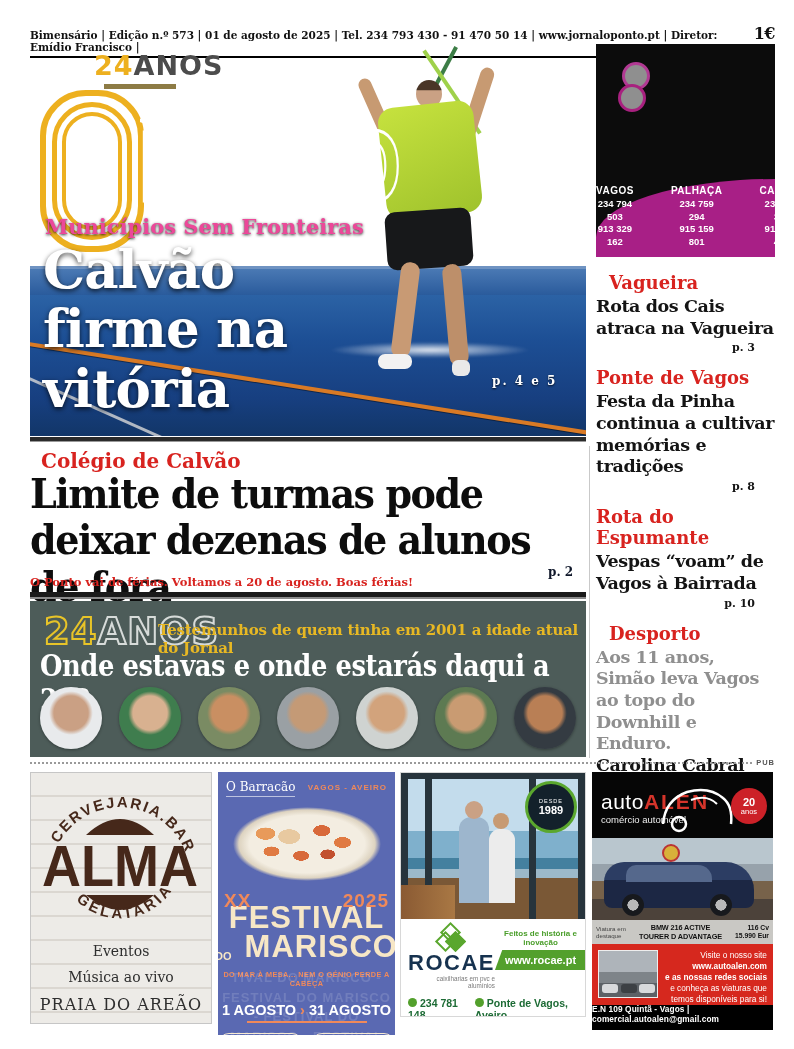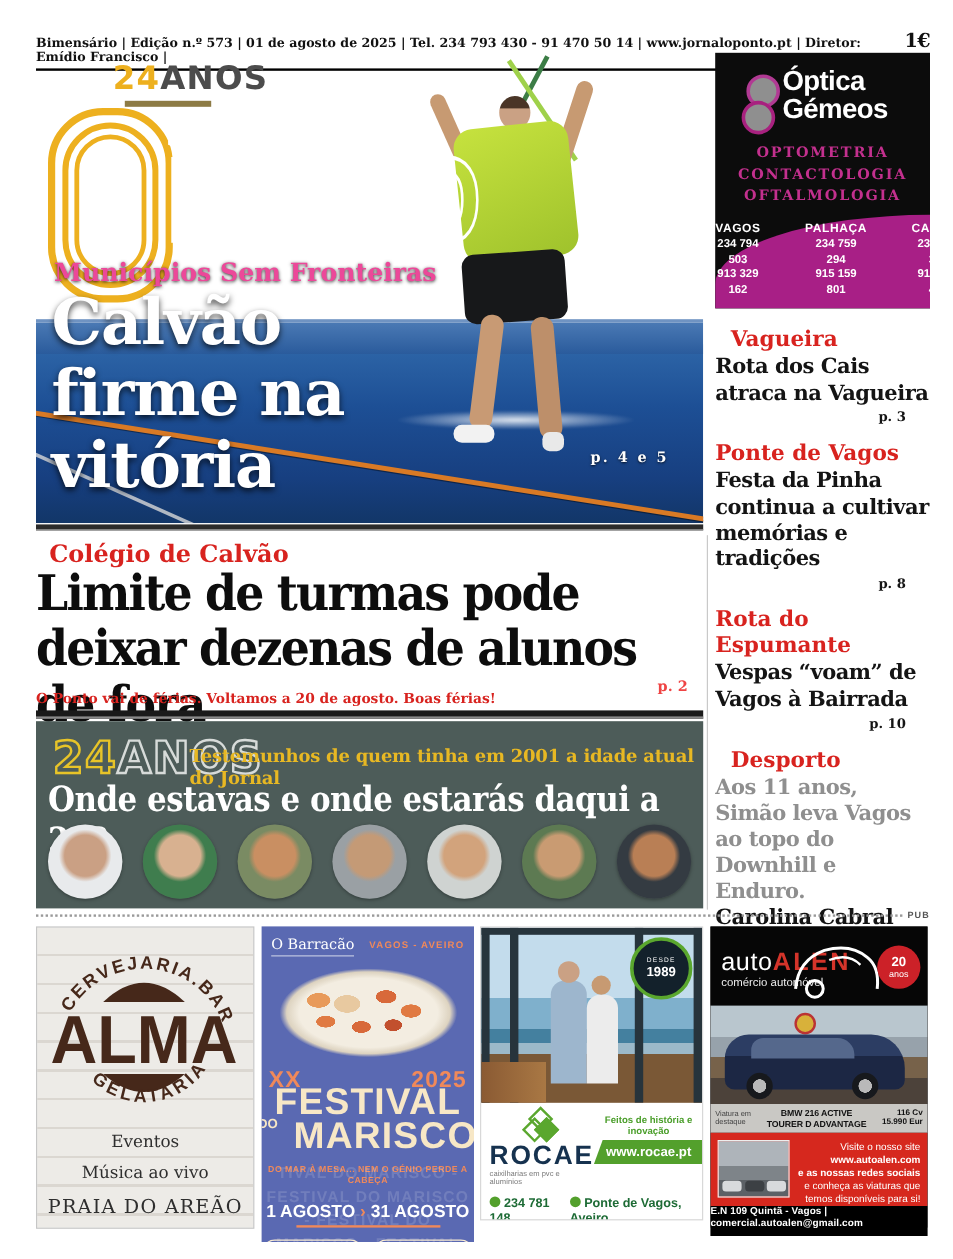--- a/index.html
+++ b/index.html
@@ -96,21 +96,21 @@
       font-weight:bold;font-size:11px;margin-top:2px;}
   
   .rule1{position:absolute;left:30px;top:437px;width:556px;height:4px;background:#2b2b2b;border-bottom:1px solid #999;}
   .story-kicker{position:absolute;left:41px;top:449px;color:#d8231f;font-family:"DejaVu Serif",serif;
       font-weight:bold;font-size:20px;}
   .story-headline{position:absolute;left:30px;top:471px;width:600px;color:#0d0d0d;
       font-family:"DejaVu Serif",serif;font-weight:bold;font-size:41px;line-height:1.13;
       letter-spacing:-1.6px;transform:scaleX(.93);transform-origin:left top;}
   .story-note{position:absolute;left:30px;top:575px;color:#d8231f;font-family:"DejaVu Serif",serif;
       font-weight:bold;font-size:11.5px;}
-  .story-page{position:absolute;left:548px;top:565px;color:#ef4444;font-family:"DejaVu Serif",serif;
+  .story-page{position:absolute;left:548px;top:565px;color:#0f172a;font-family:"DejaVu Serif",serif;
       font-weight:bold;font-size:12px;}
   .rule2{position:absolute;left:30px;top:592px;width:556px;height:5px;background:#1a1a1a;border-bottom:2px solid #8a8a8a;}
   
   .banner{position:absolute;left:30px;top:601px;width:556px;height:156px;background:#4d5c59;overflow:visible;}
   .banner .b24{position:absolute;left:14px;top:12px;font-family:"DejaVu Sans",sans-serif;font-weight:bold;
       font-size:37px;line-height:1;letter-spacing:1px;}
   .banner .b24 .n{color:#e8c428;-webkit-text-fill-color:transparent;-webkit-text-stroke:2px #e8c428;}
   .banner .b24 .w{color:#d7dbd9;-webkit-text-fill-color:transparent;-webkit-text-stroke:2px #d7dbd9;}
   .banner .bsub{position:absolute;left:128px;top:20px;color:#e8b823;font-family:"DejaVu Serif",serif;
       font-weight:bold;font-size:15px;letter-spacing:-.2px;}
@@ -145,21 +145,21 @@
         radial-gradient(14px 9px at 74% 48%,#e07a42 0 60%,transparent 62%),
         radial-gradient(13px 8px at 26% 60%,#e07a42 0 60%,transparent 62%),
         radial-gradient(13px 8px at 46% 66%,#d8693a 0 60%,transparent 62%),
         radial-gradient(12px 8px at 64% 64%,#c2502e 0 60%,transparent 62%),
         radial-gradient(16px 10px at 22% 36%,#e89a5a 0 60%,transparent 62%),
         radial-gradient(closest-side,#f3ede1 0 78%,#ddd3c0 92%,transparent 100%);}
   .marisco .xx{position:absolute;left:6px;top:118px;color:#f0895a;font-weight:bold;font-size:19px;letter-spacing:1px;}
   .marisco .yr{position:absolute;right:6px;top:118px;color:#f0895a;font-weight:bold;font-size:19px;letter-spacing:1px;}
   .marisco .t1{text-align:center;font-weight:bold;font-size:31px;letter-spacing:1px;color:#f7e7c6;
       margin-top:22px;line-height:.95;}
-  .marisco .t2row{display:flex;justify-content:center;align-items:flex-start;gap:13px;line-height:.95;}
+  .marisco .t2row{display:flex;justify-content:center;align-items:flex-end;gap:13px;line-height:.95;}
   .marisco .do{display:flex;flex-direction:column;font-size:11px;font-weight:bold;line-height:.95;color:#f7e7c6;}
   .marisco .t2{font-weight:bold;font-size:31px;letter-spacing:1px;color:#f7e7c6;}
   .marisco .tag{text-align:center;font-size:7.3px;font-weight:bold;color:#f0895a;letter-spacing:.4px;margin-top:8px;}
   .marisco .ghost{position:absolute;left:0;top:196px;width:100%;text-align:center;color:rgba(255,255,255,.14);
       font-weight:bold;font-size:13px;line-height:1.5;letter-spacing:1px;pointer-events:none;}
   .marisco .dates{position:relative;text-align:center;font-weight:bold;font-size:14.5px;color:#fff;margin-top:14px;}
   .marisco .dates .arr{color:#f0895a;}
   .marisco .dline{width:120px;height:2px;background:#f0895a;margin:3px auto 0;}
   .marisco .phones{position:relative;display:flex;justify-content:center;gap:8px;margin-top:10px;}
   .marisco .pill{border:1.5px solid #f7ead2;border-radius:11px;padding:3px 6px;font-size:8.6px;font-weight:bold;color:#fff;}
@@ -272,29 +272,20 @@
     <div class="cover-headline">Calvão firme na vitória</div>
     <div class="cover-pageref">p. 4 e 5</div>
   </div>
 
   <div class="vdivider"></div>
   <div class="sidebar">
 
     <div class="optica">
       <div class="glass1"></div>
       <div class="glass2"></div>
-      <div class="name">
-        <div>Óptica</div>
-        <div>Gémeos</div>
-      </div>
-      <div class="services">
-        <div>OPTOMETRIA</div>
-        <div>CONTACTOLOGIA</div>
-        <div>OFTALMOLOGIA</div>
-      </div>
       <div class="wave"></div>
       <div class="locs">
         <div>
           <div class="locname">VAGOS</div>
           <div class="locph">234 794 503</div>
           <div class="locph">913 329 162</div>
         </div>
         <div>
           <div class="locname">PALHAÇA</div>
           <div class="locph">234 759 294</div>
@@ -424,21 +415,21 @@
       <div class="manhead"></div>
       <div class="woman"></div>
       <div class="womanhead"></div>
       <div class="badge">
         <span class="d">DESDE</span>
         <span class="y">1989</span>
       </div>
     </div>
     <div class="bottom">
       <div class="row">
-        <div style="text-align:left;">
+        <div style="text-align:right;">
           <div class="diamond">
               <i class="a"></i>
               <i class="b"></i>
               <i class="c"></i>
             </div>
           <div class="name">ROCAE</div>
           <div class="tagl">caixilharias em pvc e alumínios</div>
         </div>
         <div style="text-align:center;">
           <div class="slogan">Feitos de história e inovação</div>

